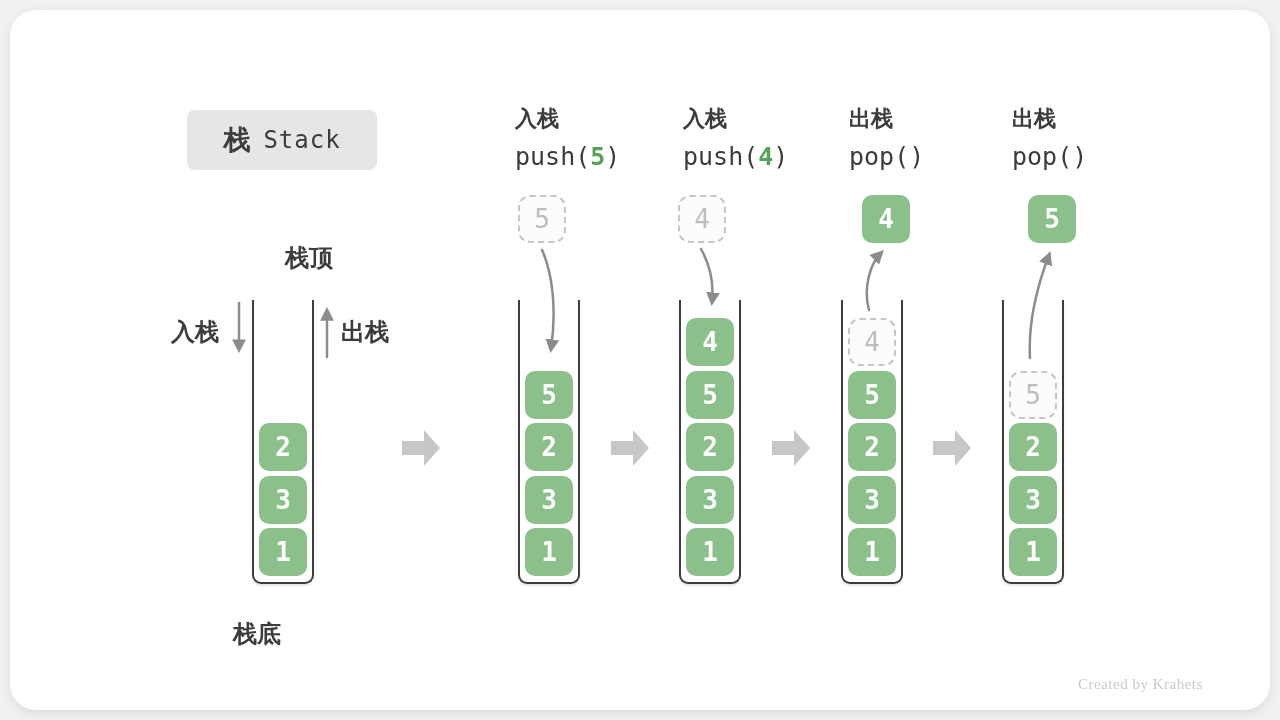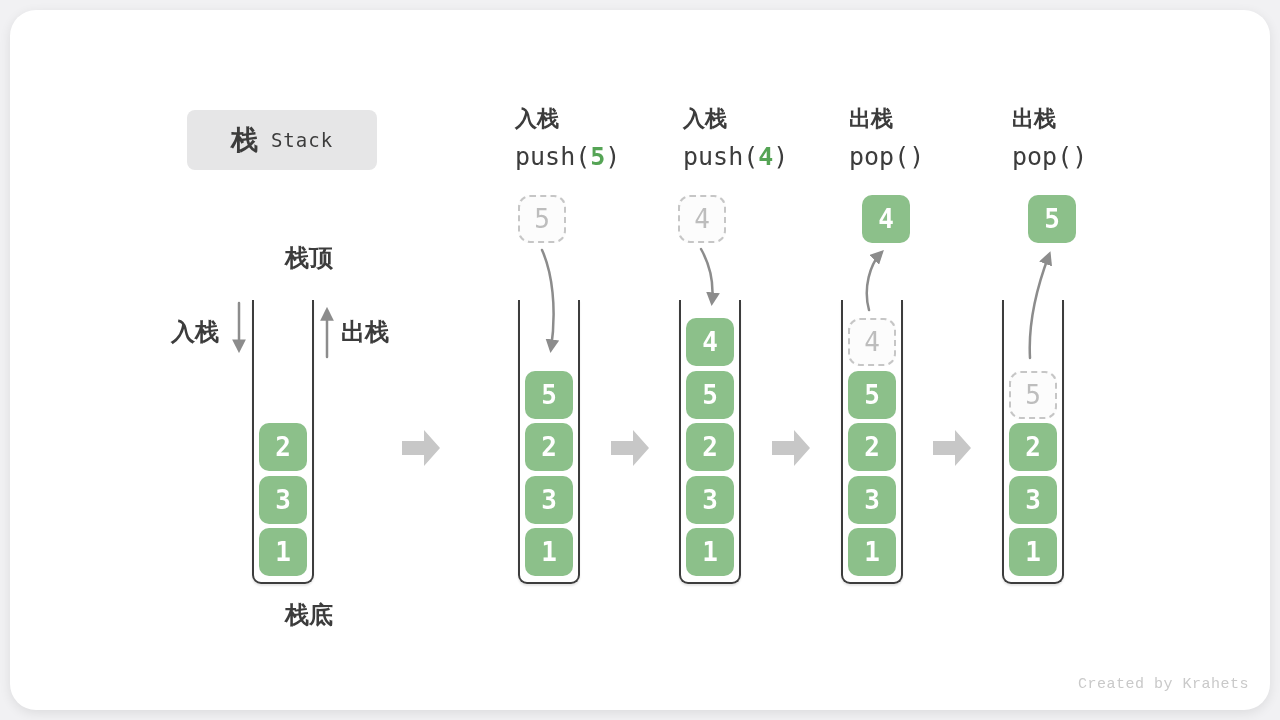--- a/index.html
+++ b/index.html
@@ -14,31 +14,31 @@
     position:absolute;left:10px;top:10px;width:1260px;height:700px;
     background:var(--card-bg,#fff);border-radius:26px;
     box-shadow:0 3px 12px rgba(0,0,0,0.09);
   }
   .title-box{
     position:absolute;left:187px;top:110px;width:190px;height:60px;
     background:var(--title-bg,#E6E6E7);border-radius:8px;
     display:flex;align-items:center;justify-content:center;gap:13px;
   }
   .title-cjk{font-size:27px;font-weight:700;color:var(--text-dark,#3C3C3C);}
-  .title-en{font-family:"DejaVu Sans Mono",monospace;font-size:19px;font-weight:500;
+  .title-en{font-family:"DejaVu Sans Mono",monospace;font-size:24px;font-weight:500;
     color:var(--text-dark,#3C3C3C);letter-spacing:1px;}
   .op{position:absolute;top:108px;}
   .op-1{left:515px}.op-2{left:683px}.op-3{left:849px}.op-4{left:1012px}
   .op-name{font-size:22px;font-weight:700;color:var(--text-dark,#3C3C3C);line-height:1;}
   .op-code{margin-top:14px;font-family:"DejaVu Sans Mono",monospace;font-size:25px;
     color:var(--text-dark,#3C3C3C);line-height:1;white-space:nowrap;}
   .op-code .arg{color:var(--arg-green,#55A455);font-weight:700;}
   .lab{position:absolute;font-size:24px;font-weight:700;color:var(--text-dark,#3C3C3C);line-height:1;}
   .top-label{left:233px;top:246px;width:100px;text-align:right;}
-  .bottom-label{left:233px;top:603px;width:100px;text-align:right;}
+  .bottom-label{left:233px;top:622px;width:100px;text-align:left;}
   .push-label{left:171px;top:320px;}
   .pop-label{left:341px;top:320px;}
   .stack-col{
     position:absolute;top:300px;width:62px;height:284px;box-sizing:border-box;
     border-left:2px solid var(--container-stroke,#3D3D3D);
     border-right:2px solid var(--container-stroke,#3D3D3D);
     border-bottom:2px solid var(--container-stroke,#3D3D3D);
     border-radius:0 0 9px 9px;
     box-shadow:0 2px 2px rgba(0,0,0,0.10);
   }
@@ -57,21 +57,21 @@
     border:2.5px dashed var(--dashed-border,#C6C6C6);
     color:var(--dashed-text,#BDBDBD);box-sizing:border-box;border-radius:12px;
     font-weight:500;
   }
   svg.overlay{position:absolute;left:0;top:0;pointer-events:none;}
   .flow-arrow{stroke:var(--arrow-gray,#8C8C8C);stroke-width:2.5;fill:none;stroke-linecap:round;}
   .arrow-head{fill:var(--arrow-gray,#8C8C8C);}
   .block-arrow{fill:var(--block-arrow,#C7C7C7);}
   .watermark{
     position:absolute;left:1078px;top:676px;
-    font-family:Liberation Mono, monospace;font-size:15px;
+    font-family:Liberation Serif, serif;font-size:15px;
     color:var(--watermark,#C9C9C9);letter-spacing:0.5px;
   }
 </style>
 </head>
 <body>
 
 <div class="stage">
   <div class="card"></div>
 
   <div class="title-box">

